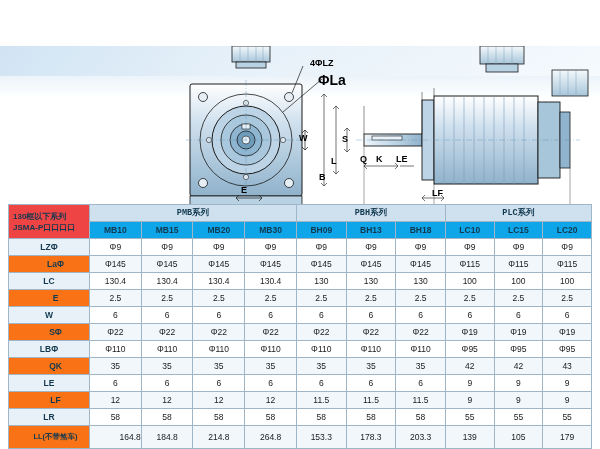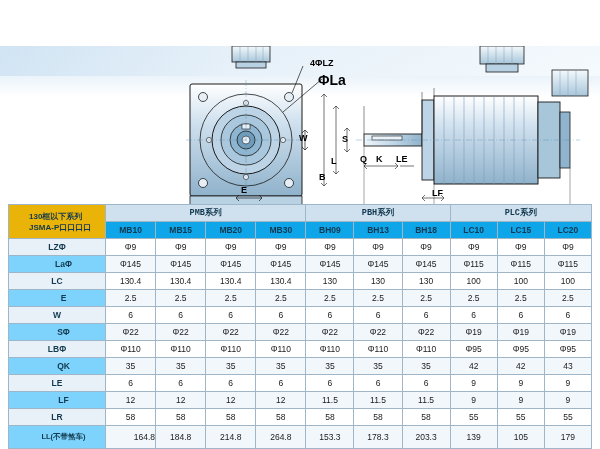--- a/index.html
+++ b/index.html
@@ -43,42 +43,42 @@
     background:#ffffff;
     font-weight:normal;
   }
   #spec .grp{
     background:#cfe0ee;
     font-weight:bold;
     color:#12394f;
     font-family:Liberation Mono, monospace;
   }
   #spec .cornercell{
-    background:#eab308;
+    background:#ef4444;
     text-align:left;
-    padding-left:20px;
+    padding-left:4px;
     line-height:11px;
     font-size:8px;
     font-weight:bold;
     color:#12394f;
   }
   #spec .modelhdr{
     background:#0ea5e9;
     font-weight:bold;
     font-size:8.5px;
     color:#12394f;
   }
   #spec .rowlabel{
     background:#e8f1f8;
     font-weight:bold;
     color:#12394f;
   }
   #spec .rowlabel.tall{font-size:7.5px;}
   #spec tr.alt td{background:#f2f7fb;}
-  #spec tr.alt td.rowlabel{background:#7dd3fc;padding-left:13px;}
+  #spec tr.alt td.rowlabel{background:#f97316;padding-left:13px;}
 </style>
 </head>
 <body>
 
 <div id="drawing">
   <div class="bgband"></div>
   <div class="bgband2"></div>
 
   <svg class="svgwrap" viewBox="0 0 600 198">
     <defs>

